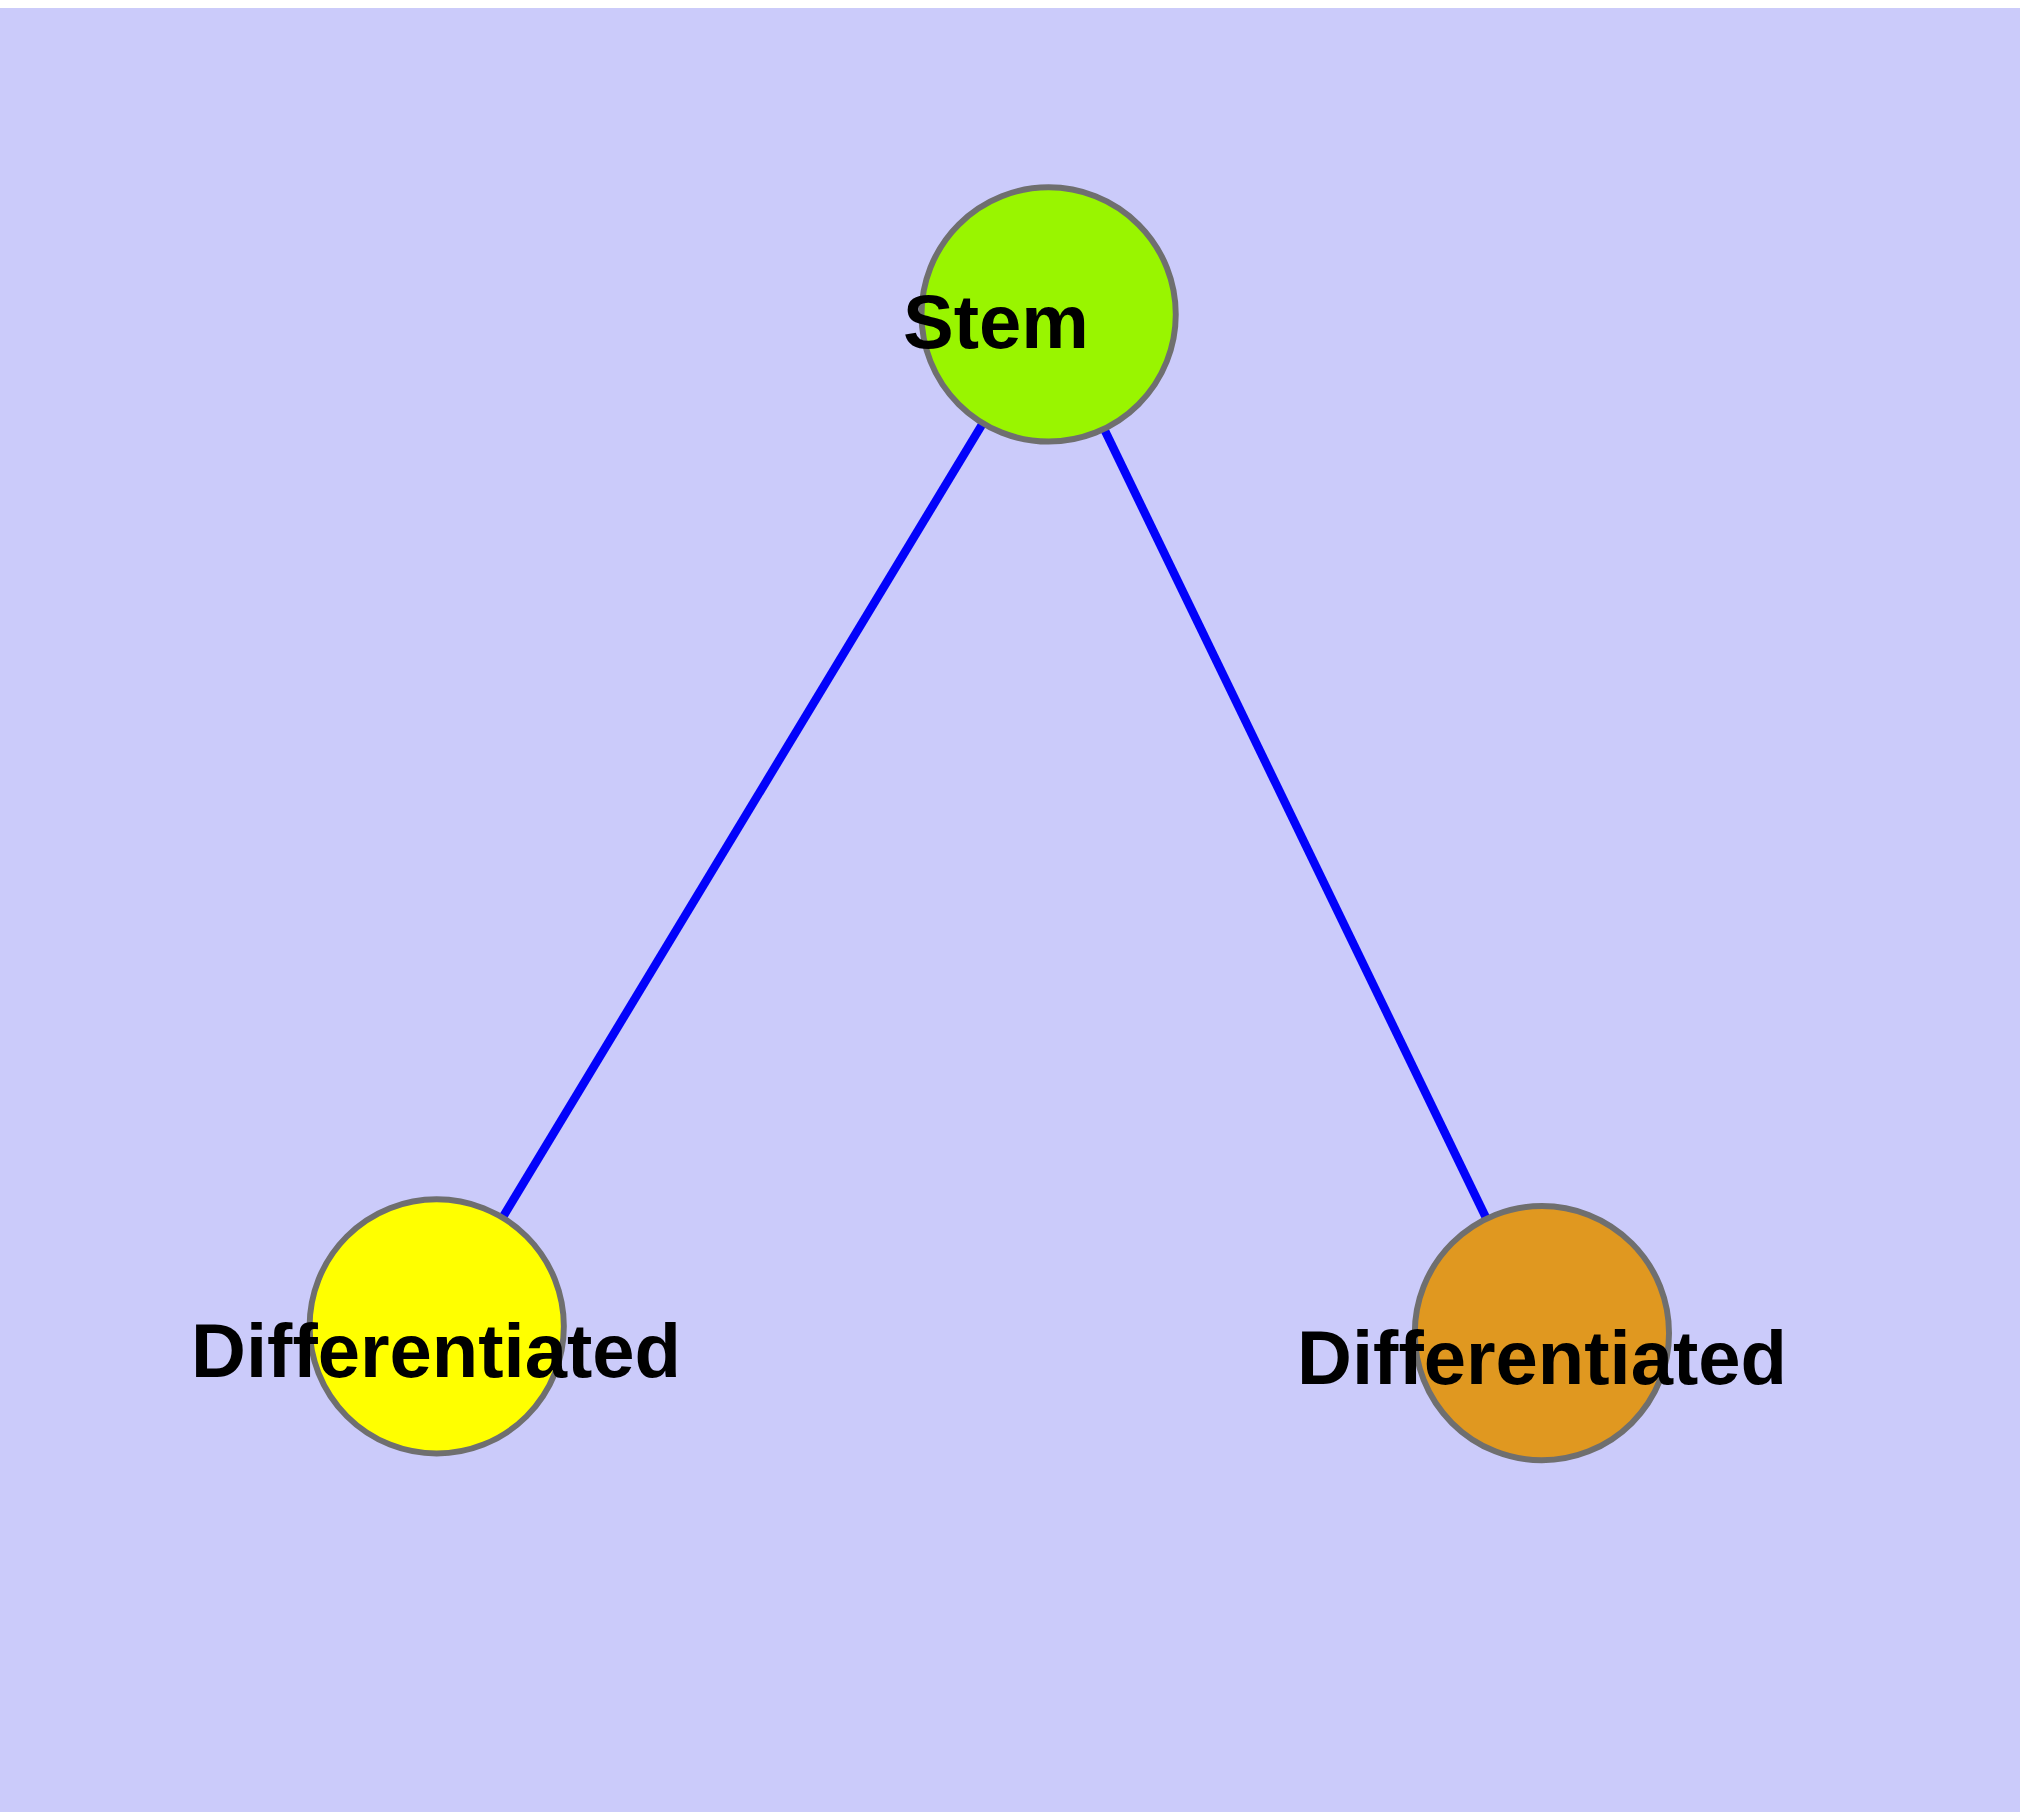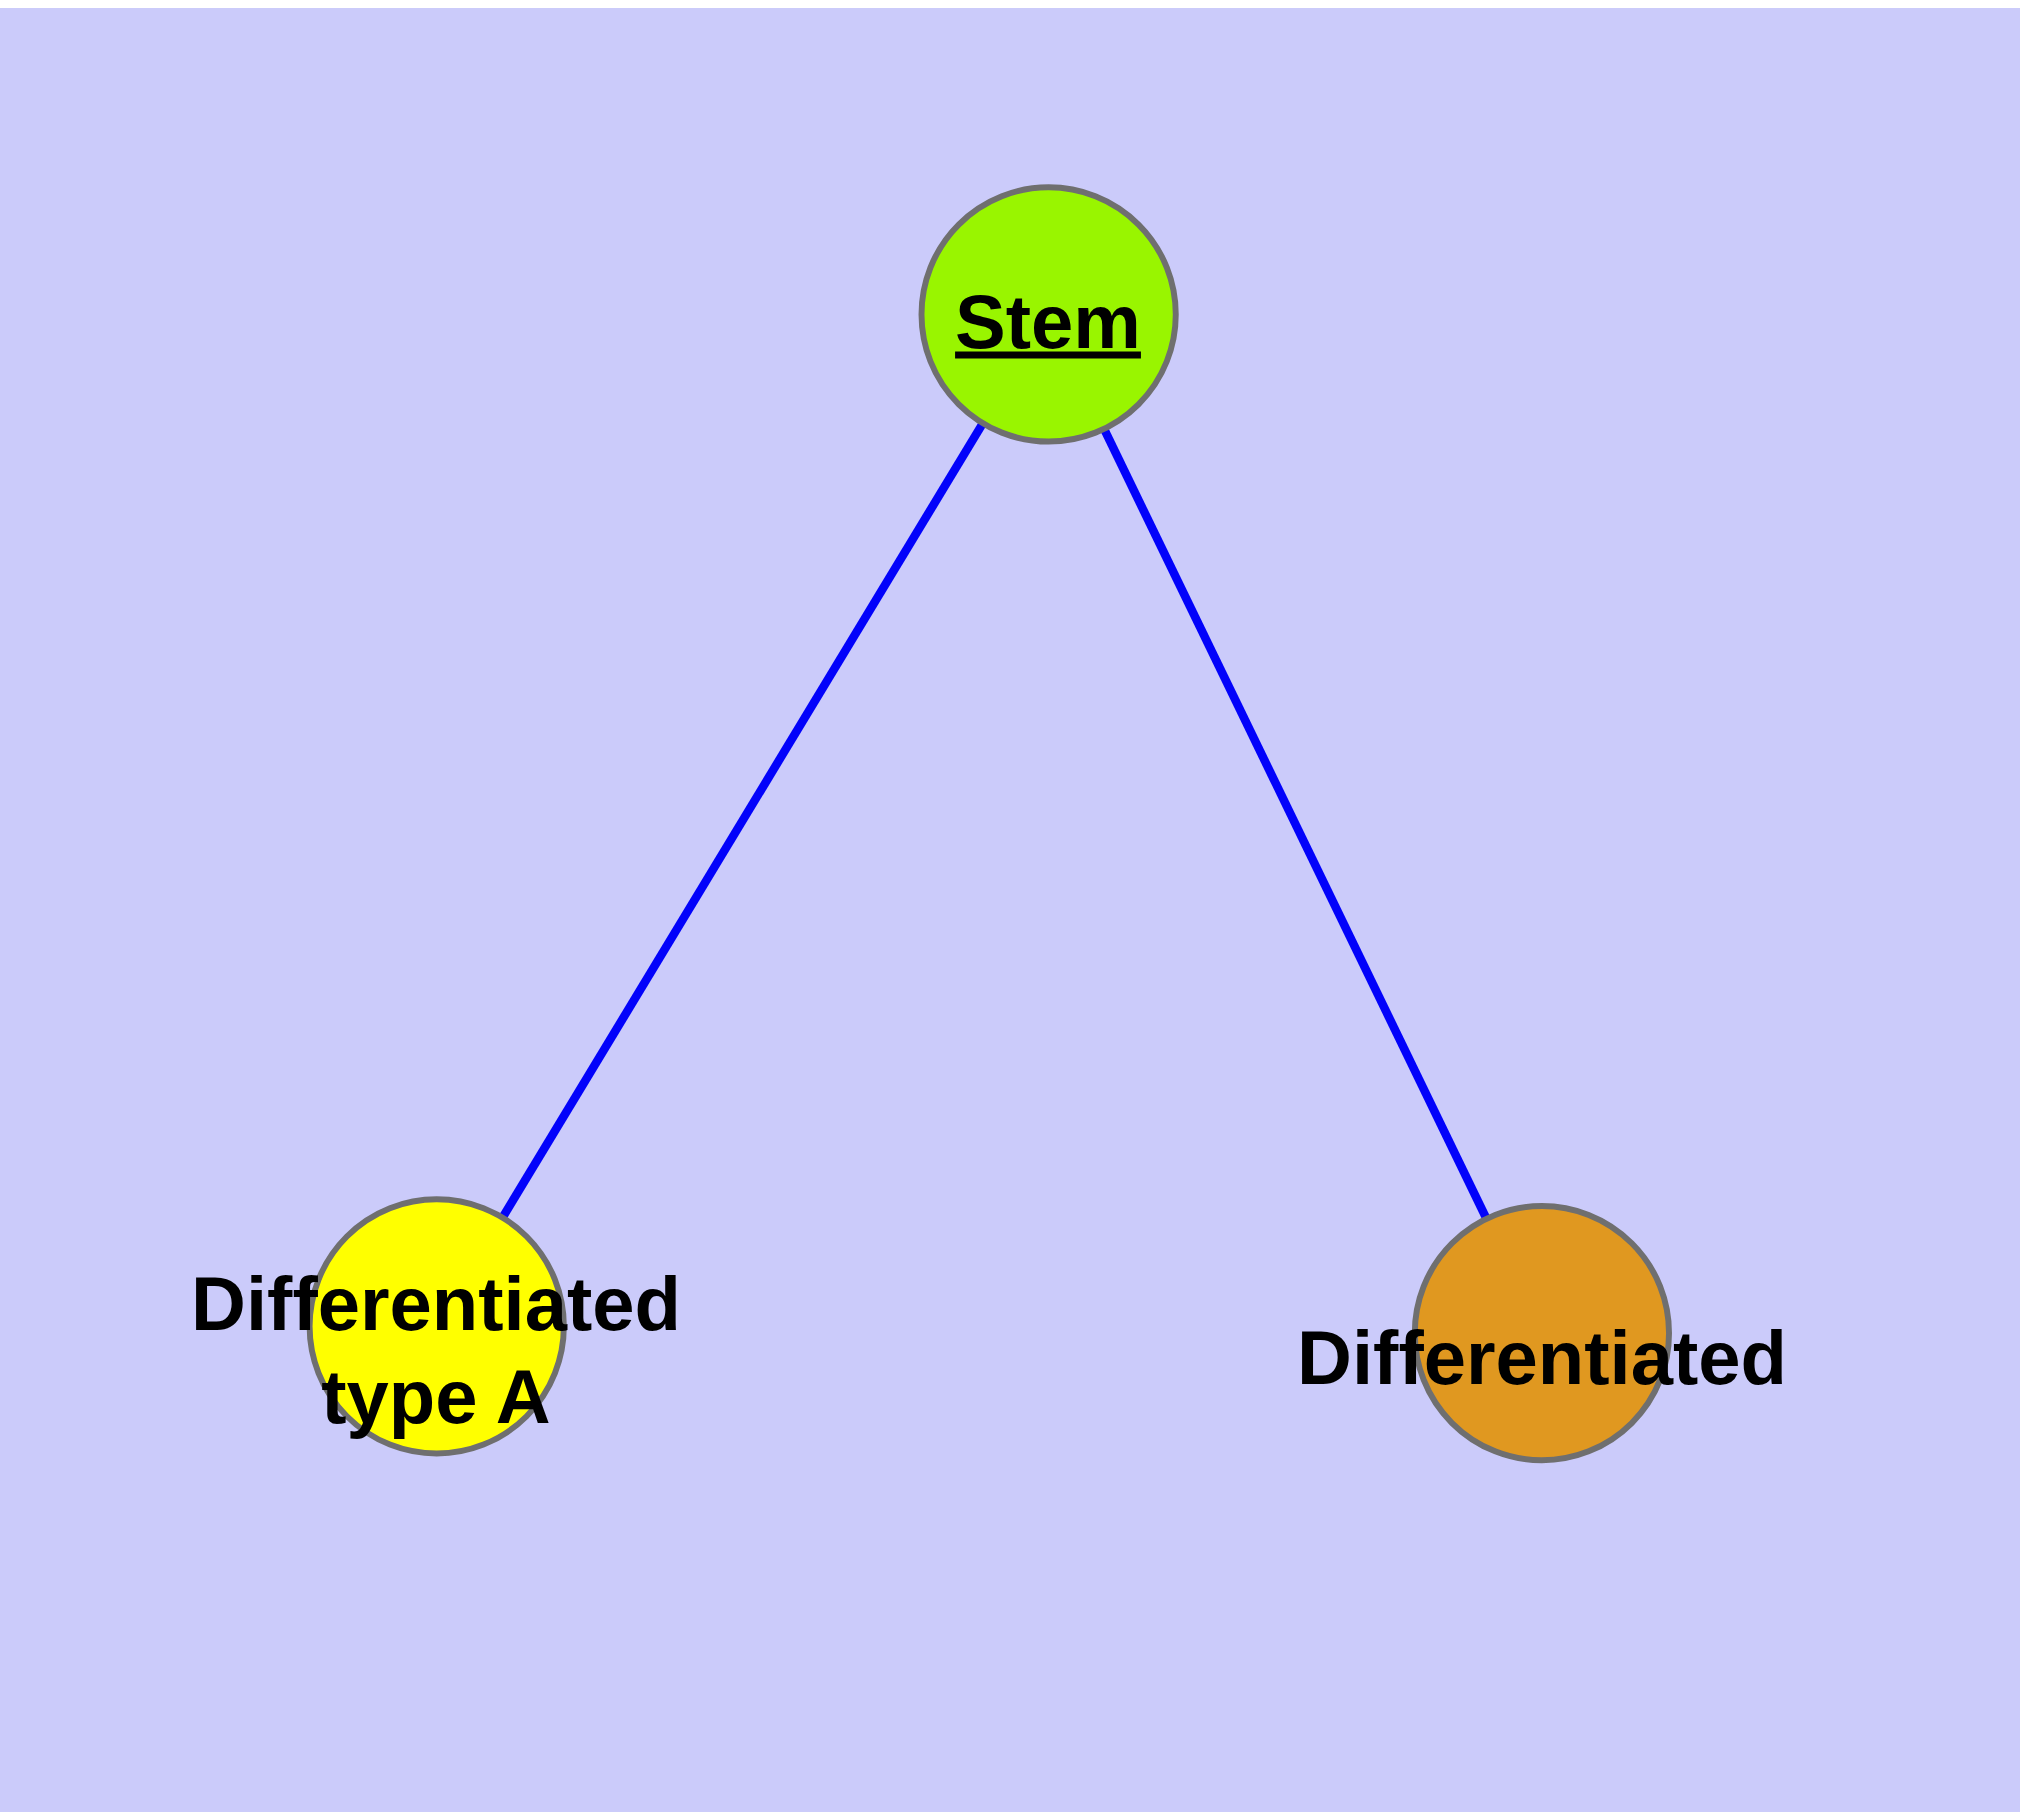--- a/index.html
+++ b/index.html
@@ -41,27 +41,26 @@
   <div class="top-strip" style="background: rgb(255, 255, 255);"></div>
 
   <svg class="graph-svg" viewBox="0 0 2384 2138">
     <line x1="1237" y1="371" x2="515" y2="1565" stroke-width="10" stroke="#0202FA"></line>
     <line x1="1237" y1="371" x2="1819" y2="1573" stroke-width="10" stroke="#0202FA"></line>
     <circle cx="1237" cy="371" r="150" stroke-width="7" fill="#99F500" stroke="#6F6F6F"></circle>
     <circle cx="515" cy="1565" r="150" stroke-width="7" fill="#FFFF00" stroke="#6F6F6F"></circle>
     <circle cx="1819" cy="1573" r="150" stroke-width="7" fill="#E09820" stroke="#6F6F6F"></circle>
   </svg>
 
-  <div class="node-label" style="left:1048px; top:321px;text-decoration:underline;">
+  <div class="node-label" style="left:996px; top:321px;">
     <span>Stem</span>
   </div>
 
   <div class="node-label" style="left:436px; top:1350px;">
     <span>Differentiated</span>
-    <span>type A</span>
   </div>
 
   <div class="node-label" style="left:1542px; top:1357px;">
     <span>Differentiated</span>
   </div>
 
 </div>
 
 
 </body></html>

